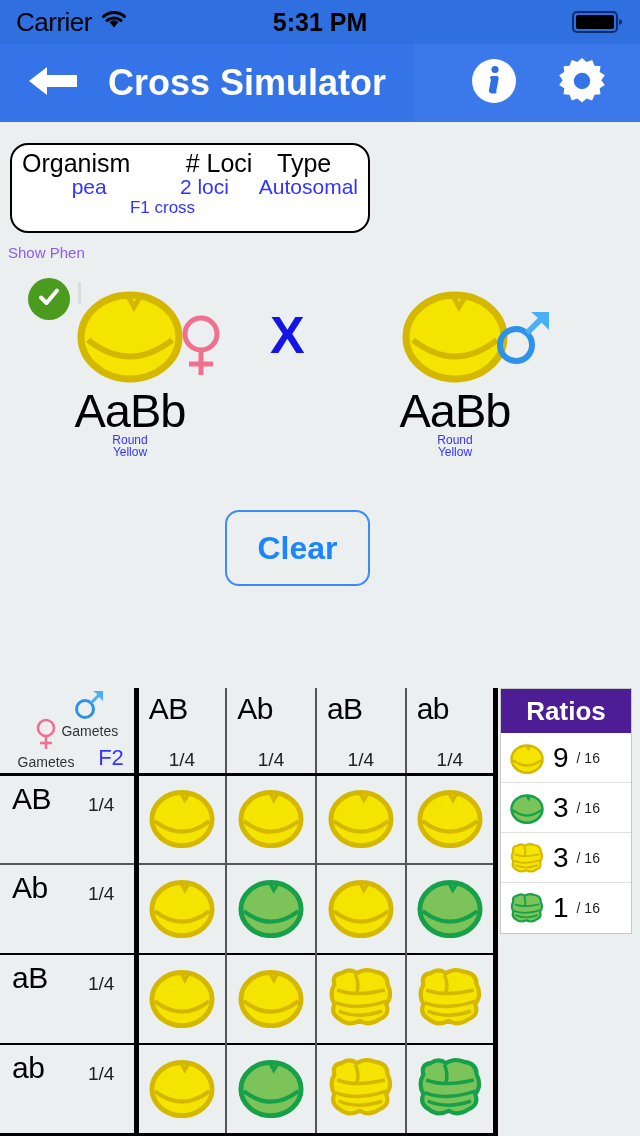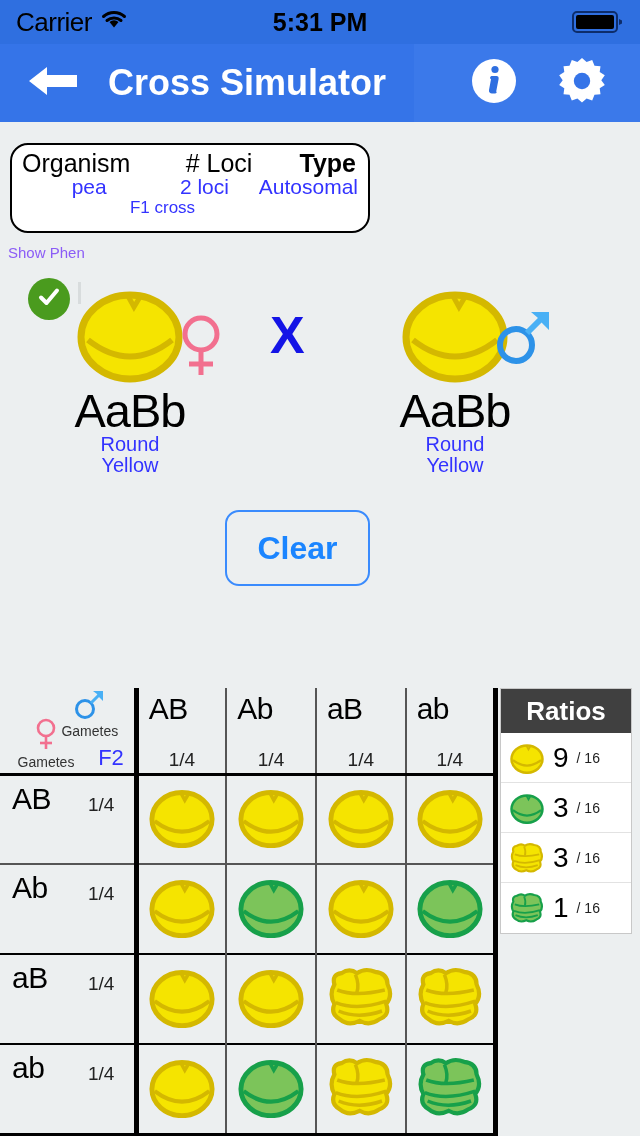--- a/index.html
+++ b/index.html
@@ -63,21 +63,21 @@
     width:360px; height:90px;
     background:#fff;
     border:2.5px solid #000;
     border-radius:18px;
     padding:4px 10px 0 10px;
   }
   #info-head { display:flex; justify-content:space-between; }
   #info-head span { font-size:25px; color:#000; }
   #ih-organism { width:140px; }
   #ih-loci { width:100px; text-align:right; }
-  #ih-type { width:110px; text-align:right; padding-right:2px;font-weight:bold;}
+  #ih-type { width:110px; text-align:center; padding-right:2px;}
   #info-vals { display:flex; justify-content:space-between; margin-top:-3px; }
   #info-vals span { font-size:21px; color:#3333ff; }
   #iv-organism { width:140px; text-align:center; }
   #iv-loci { width:100px; text-align:center; }
   #iv-type { width:110px; text-align:right; }
   #info-sub {
     text-align:center; font-size:17px; color:#3333ff;
     margin-top:-1px; padding-right:55px;
   }
 
@@ -104,21 +104,21 @@
   #parent-male   { left:335px; top:285px; }
   .parent-org { position:relative; height:100px; }
   .pea-wrap { position:absolute; left:50%; transform:translateX(-50%); }
   .sex-symbol { position:absolute; }
   #female-sex { left:165px; top:28px; }
   #male-sex   { left:158px; top:20px; }
   .genotype {
     font-size:47px; color:#000; line-height:0.95; margin-top:4px;
     letter-spacing:-1px;
   }
-  .phenotype { font-size:20px; color:#3333ff; line-height:1.05; }
+  .phenotype { font-size:12px; color:#3333ff; line-height:1.05; }
 
   #cross-x {
     position:absolute; left:270px; top:305px;
     font-size:52px; color:#1414e6; font-weight:600;
     font-family:"Liberation Sans", sans-serif;
   }
 
   
   #clear-button {
     position:absolute; left:225px; top:510px;
@@ -197,21 +197,21 @@
   }
 
   
   #ratios-panel {
     position:absolute; left:500px; top:688px;
     width:132px;
     background:#fff;
     border:1px solid #c8c8c8;
   }
   #ratios-header {
-    height:44px; background:#404040;
+    height:44px; background:#4c1d95;
     display:flex; align-items:center; justify-content:center;
   }
   #ratios-header span { font-size:26px; color:#fff; font-weight:bold; }
   .ratio-row {
     height:50px; display:flex; align-items:center;
     border-bottom:1px solid #e2e2e2;
     padding-left:6px;
   }
   .ratio-row:last-child { border-bottom:none; }
   .ratio-icon { width:40px; display:flex; justify-content:center; }

